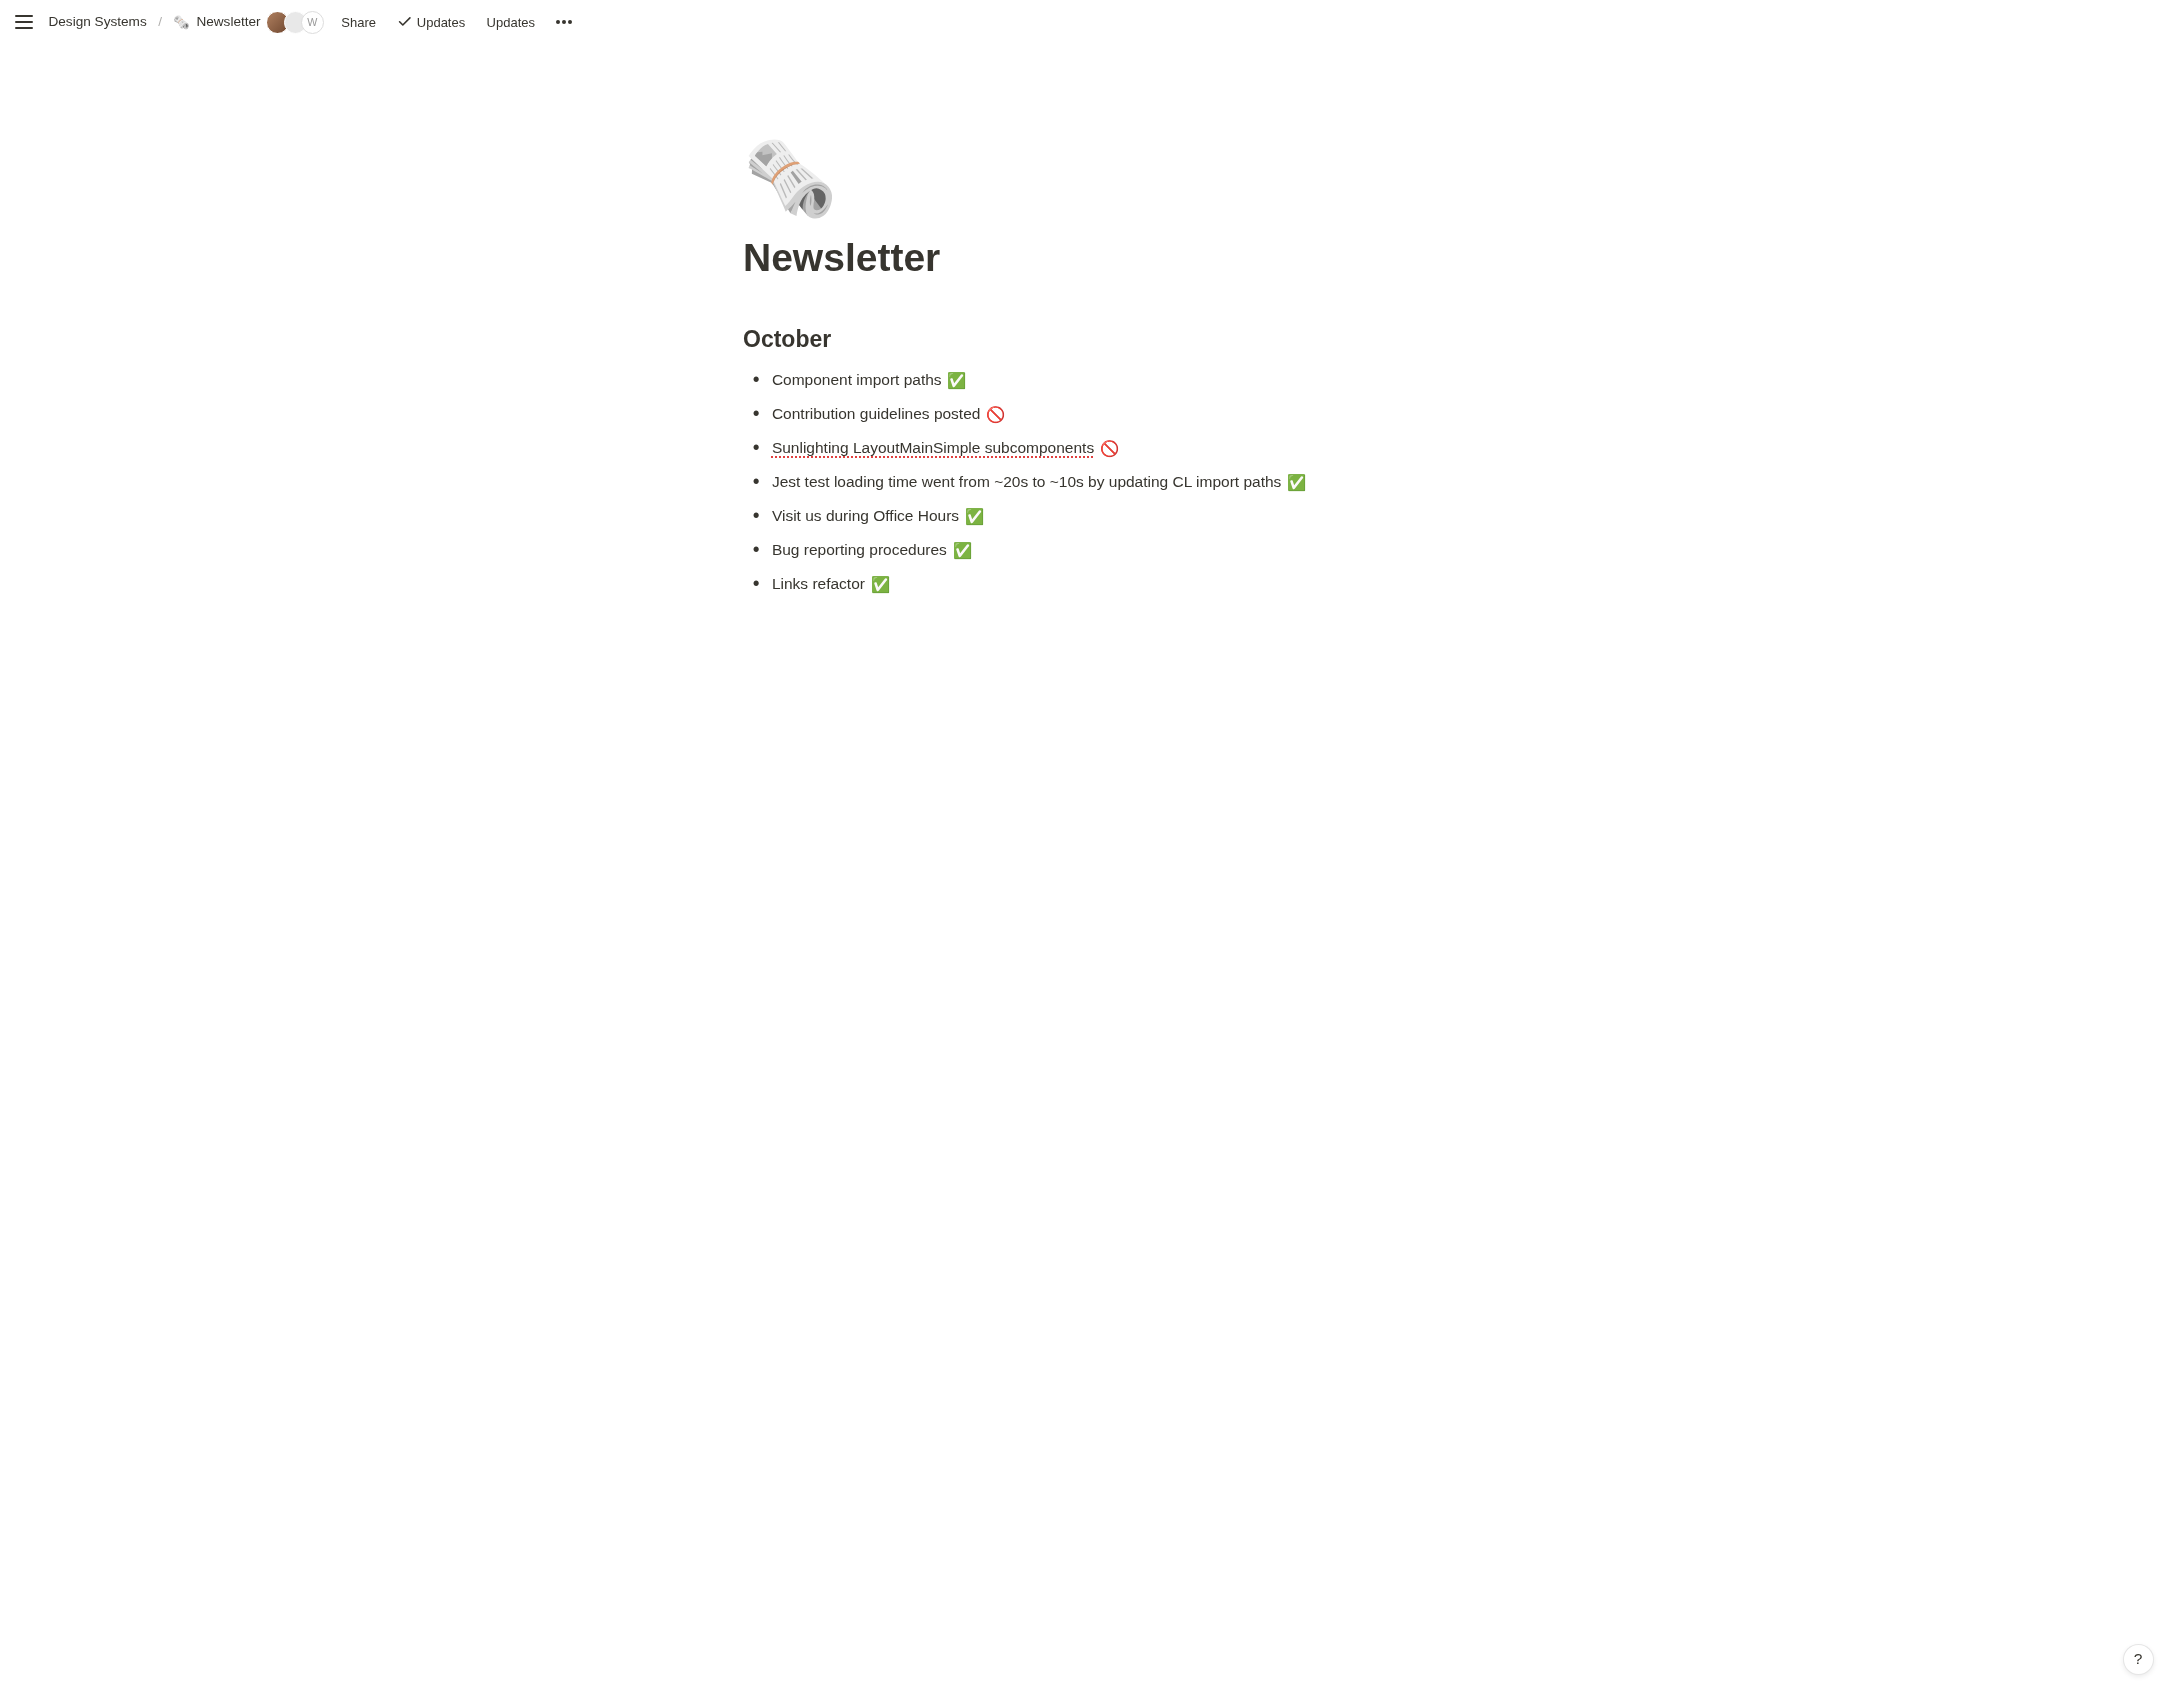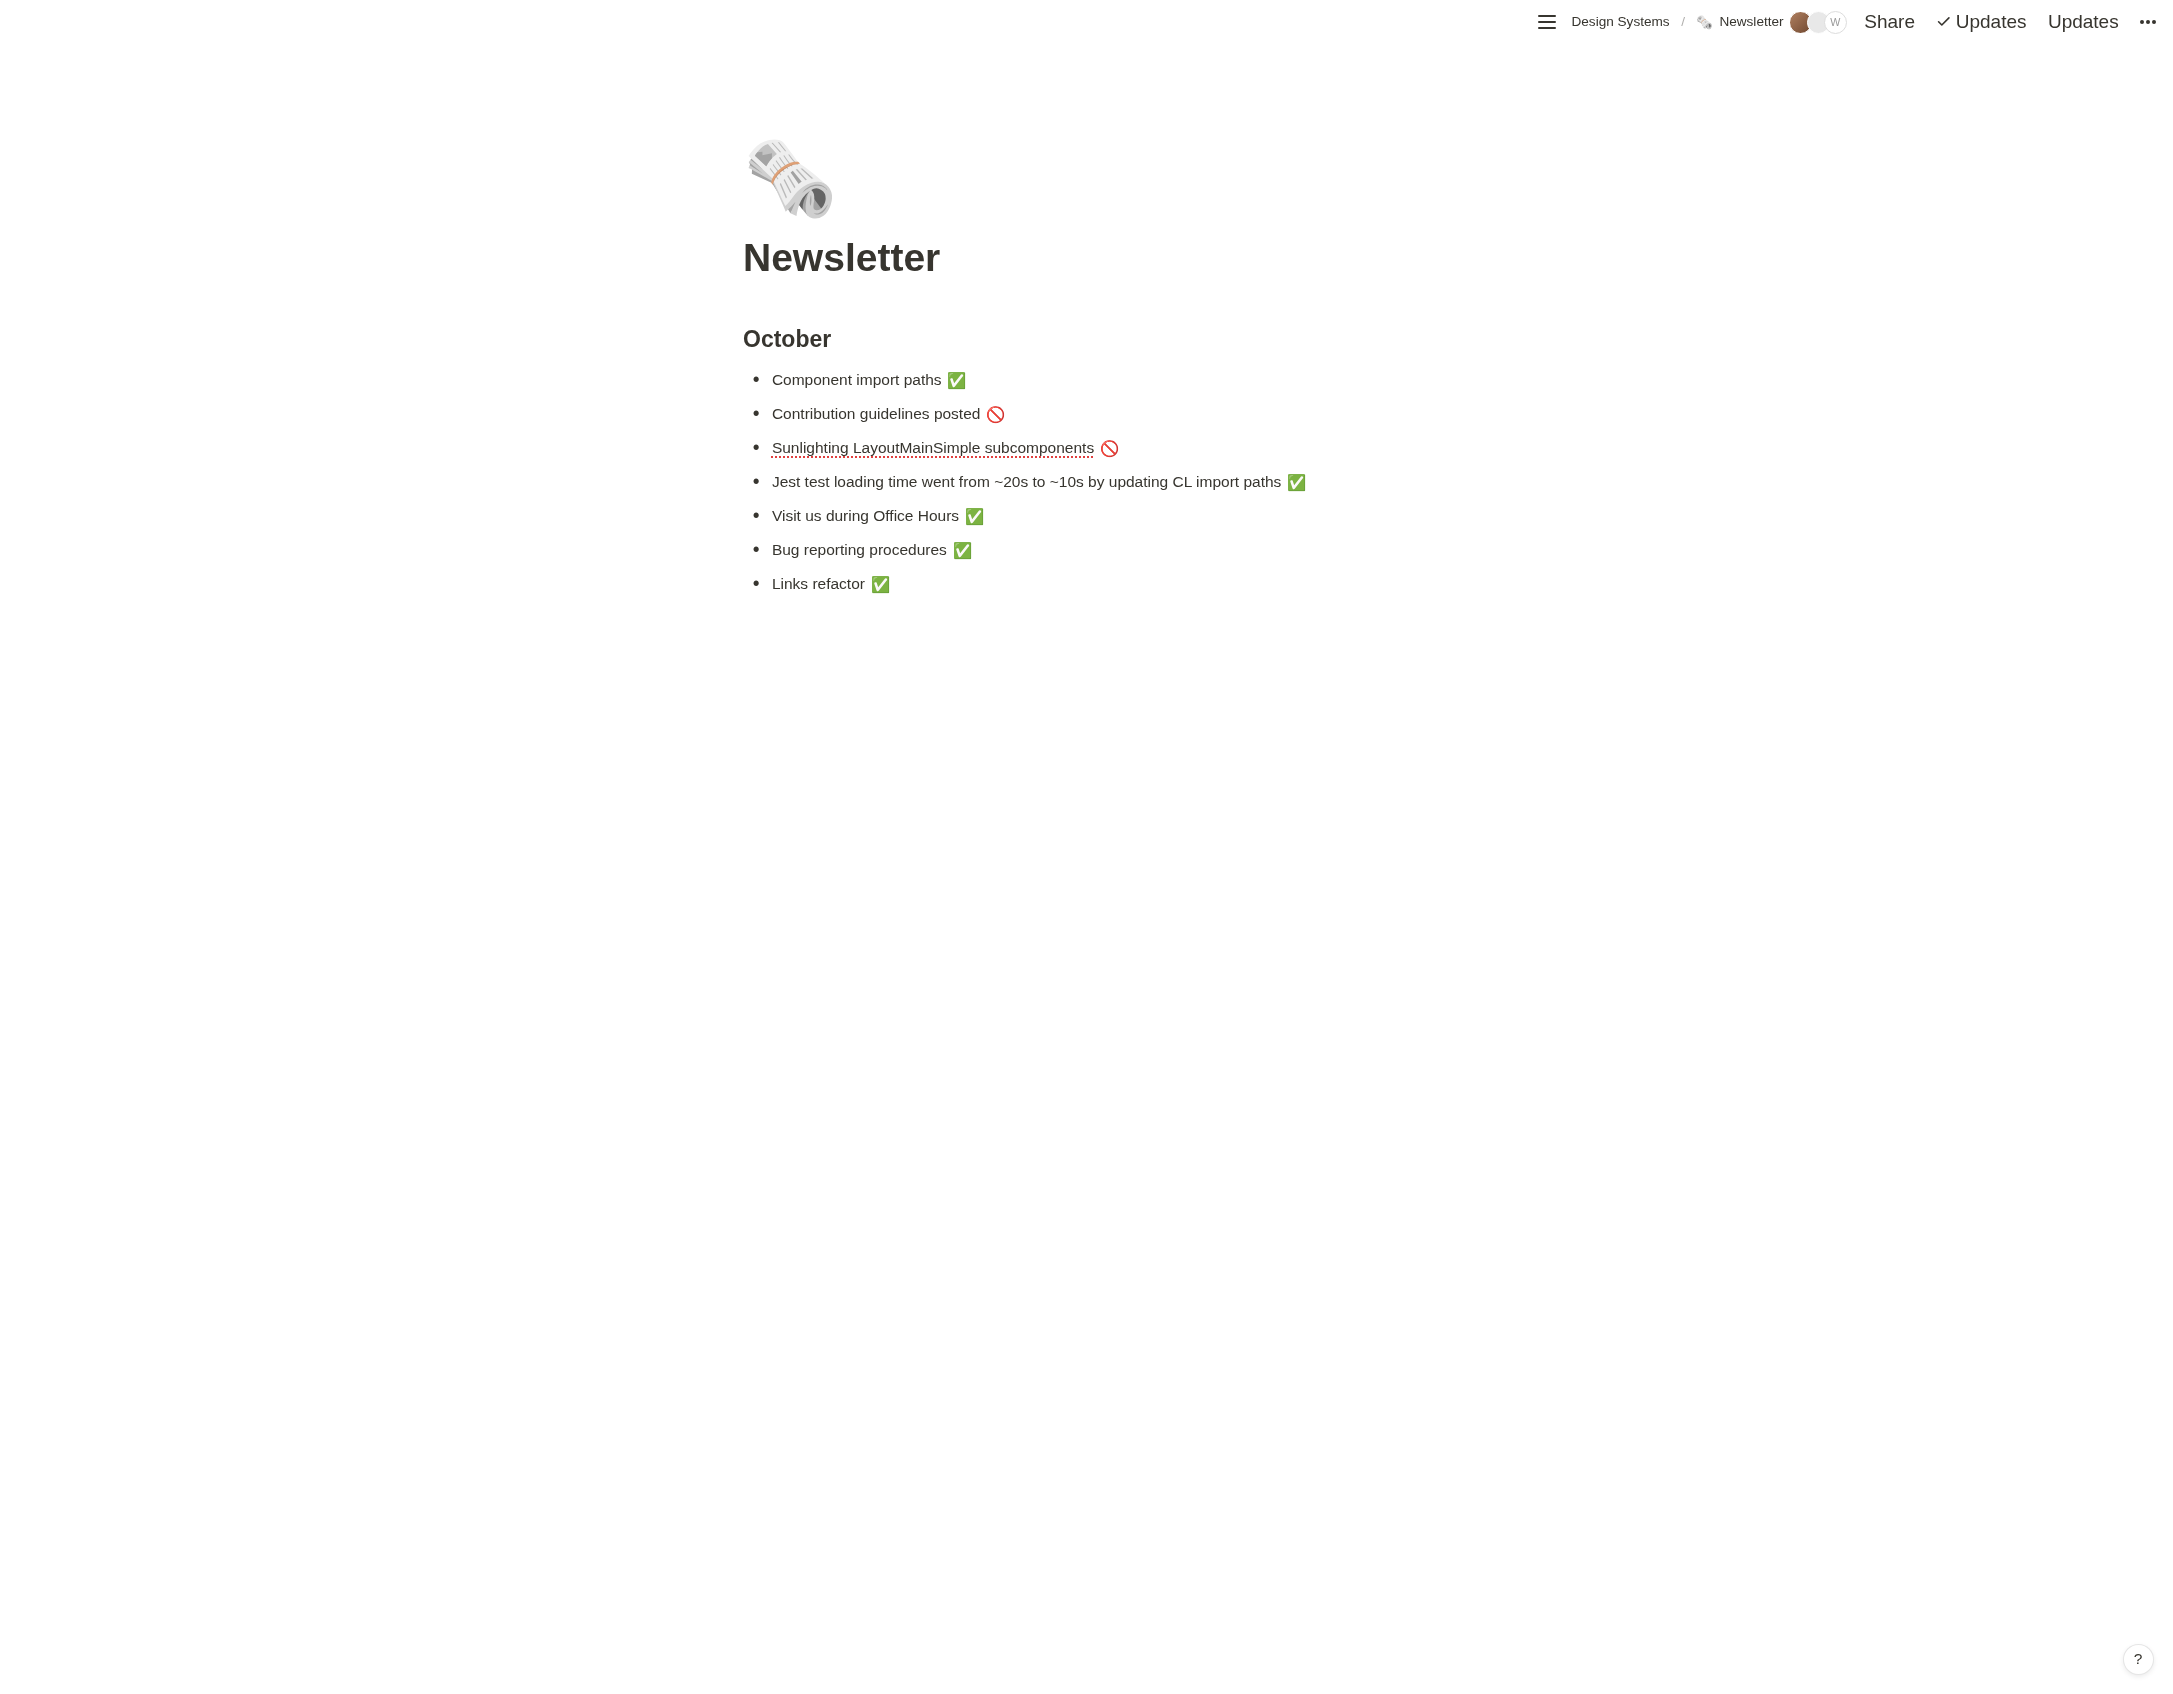--- a/index.html
+++ b/index.html
@@ -8,21 +8,21 @@
     font-family: -apple-system, BlinkMacSystemFont, "Segoe UI", Helvetica, Arial, sans-serif;
     background: #ffffff;
     color: #37352f;
     font-size: 15.5px;
   }
 
   
   .topbar {
     display: flex;
     align-items: center;
-    justify-content: flex-end;
+    justify-content: flex-start;
     height: 44px;
     padding: 0 13.6px;
   }
   .topbar-left {
     display: flex;
     align-items: center;
     gap: 7.8px;
   }
   .hamburger {
     width: 21.3px;
@@ -81,21 +81,21 @@
     justify-content: center;
     font-size: 10.7px;
     font-weight: 500;
     overflow: hidden;
   }
   .avatar:first-child { margin-left: 0; }
   .avatar-1 { background: linear-gradient(135deg, #b08060 0%, #704830 100%); }
   .avatar-2 { background: #e8e8e8; color: #999; }
   .avatar-3 { background: #fff; color: #999; border: 1px solid #ddd; }
   .topbar-action {
-    font-size: 19px;
+    font-size: 13px;
     color: #37352f;
     cursor: pointer;
     padding: 1.9px 3.9px;
     border-radius: 2.9px;
     display: flex;
     align-items: center;
     gap: 3.9px;
   }
   .more-icon {
     display: flex;

